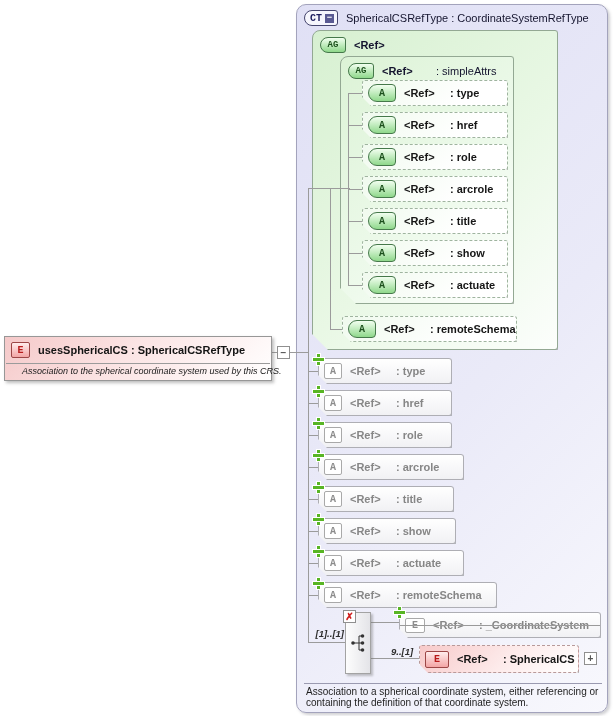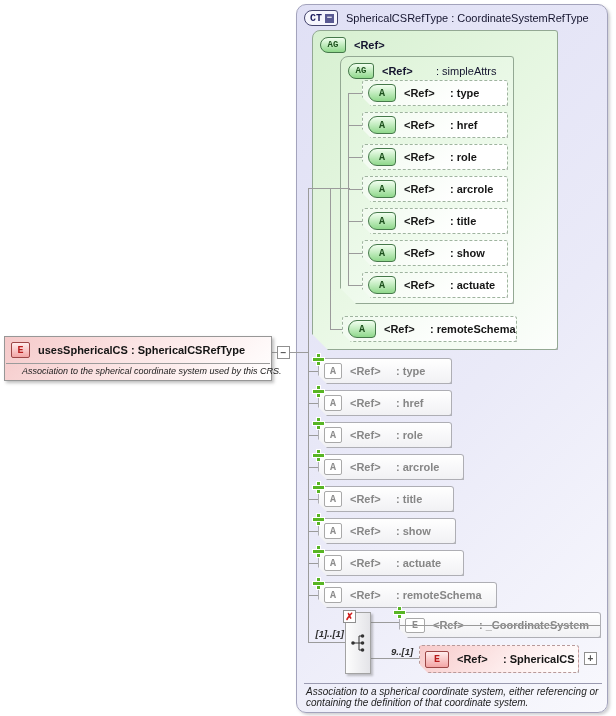--- a/index.html
+++ b/index.html
@@ -90,21 +90,21 @@
     border:1px solid #a3a3a3; background:linear-gradient(90deg,#fdfdfd,#e4e4e8);
     display:flex; align-items:center; justify-content:center;
     box-shadow:2px 2px 2px rgba(110,110,110,.4); z-index:5; }
   .card { position:absolute; font-style:italic; font-weight:bold; font-size:9.5px;
     color:#2e2e2e; z-index:6; white-space:nowrap; }
   
   .ln { position:absolute; background:#9b9b9b; z-index:3; }
   
   .note-sep { position:absolute; left:304px; top:683px; width:298px; height:1px;
     background:#9a9ab0; z-index:4; }
-  .note { position:absolute; left:306px; top:687px; width:310px; font-style:italic;
+  .note { position:absolute; left:306px; top:687px; width:310px; 
     font-size:10px; line-height:10.5px; color:#1d1d1d; z-index:4; }
 </style>
 </head>
 <body>
 
 <div class="canvas">
 
   <div class="ct-box"></div>
 
   <div class="ag-box ag-outer"></div>

